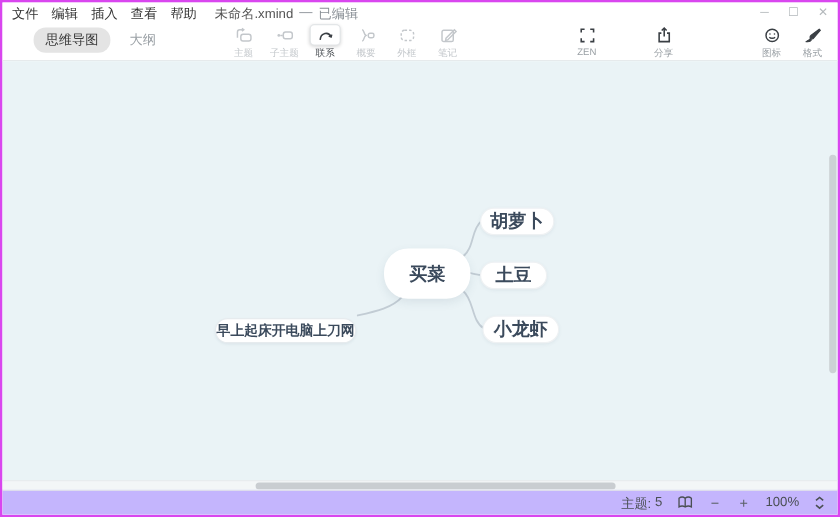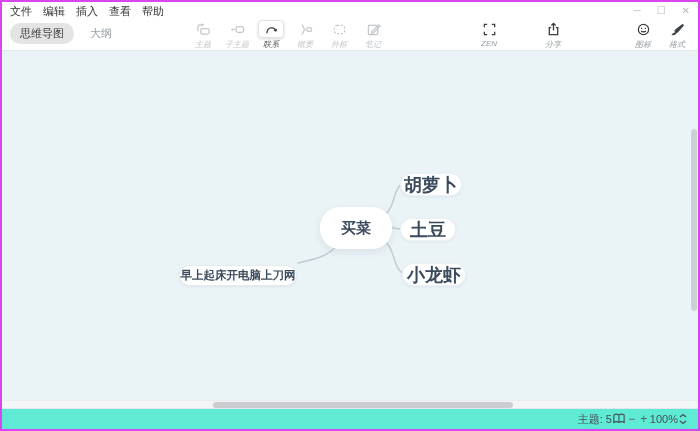--- a/index.html
+++ b/index.html
@@ -33,42 +33,42 @@
     align-items:center; height:12px;
   }
   .win-controls span { cursor:default; }
   
   .toolbar {
     height:33px; background:#fff; position:relative;
     border-bottom:1px solid #e6eaec;
     flex:0 0 auto;
   }
   .tabs {
-    position:absolute; left:8px; top:5px;
+    position:absolute; left:26px; top:5px;
     display:flex; align-items:center; gap:6px;
   }
   .tab {
     font-size:11px; color:#9aa0a5; padding:3px 10px; border-radius:10px;
     cursor:default; white-space:nowrap;
   }
   .tab.active { background:#e4e4e4; color:#3a3a3a; }
   .tools { position:absolute; left:184px; top:0; display:flex; }
   .tool-btn {
     width:34px; height:33px; display:flex; flex-direction:column;
     align-items:center; justify-content:flex-start; padding-top:2px;
   }
   .tool-icon {
     width:26px; height:18px; display:flex; align-items:center; justify-content:center;
     border-radius:4px;
   }
   .tool-btn.active .tool-icon {
     background:#fff; border:1px solid #e3e6e8;
     box-shadow:0 1px 3px rgba(0,0,0,.15);
   }
-  .tool-label { font-size:8px; color:#c3c7cb; margin-top:1px; white-space:nowrap;font-style:italic; }
+  .tool-label { font-size:8px; color:#c3c7cb; margin-top:1px; white-space:nowrap; }
   .tool-btn.active .tool-label { color:#4a4f54; }
   .tool-btn svg { stroke:#c3c7cb; }
   .tool-btn.enabled svg, .tool-btn.active svg { stroke:#3a3f44; }
   .zen-group { position:absolute; left:470px; top:0; }
   .share-group { position:absolute; left:534px; top:0; }
   .right-group { position:absolute; right:4px; top:0; display:flex; }
   .sm-label { color:#9aa0a5; }
   
   .canvas {
     flex:1 1 auto; position:relative; background:#eaf3f6; overflow:hidden;
@@ -76,21 +76,21 @@
   .node {
     position:absolute; background:#fff; color:#3b4a5c; font-weight:bold;
     display:flex; align-items:center; justify-content:center;
     white-space:nowrap;
   }
   .node-root {
     left:318px; top:156px; width:72px; height:42px;
     border-radius:20px; font-size:15px;
     box-shadow:0 3px 8px rgba(60,90,110,.10);
   }
-  .node-child { font-size:18px; border-radius:12px;
+  .node-child { font-size:15px; border-radius:12px;
     border:1px solid #eef1f3; box-shadow:0 1px 3px rgba(60,90,110,.08); }
   .node-c0 { left:398px; top:122px; width:62px; height:23px; }
   .node-c1 { left:398px; top:167px; width:56px; height:23px; }
   .node-c2 { left:400px; top:212px; width:64px; height:23px; }
   .node-left { left:177px; top:214px; width:118px; height:21px;
     font-size:11.5px; border-radius:11px;
     border:1px solid #e6ebee; box-shadow:0 1px 2px rgba(60,90,110,.08); }
   .links { position:absolute; left:0; top:0; width:100%; height:100%; }
   
   .hscroll-track {
@@ -100,40 +100,45 @@
   .hscroll-thumb {
     position:absolute; left:211px; top:1px; width:300px; height:6px;
     background:#c9cdd1; border-radius:3px;
   }
   .vscroll-thumb {
     position:absolute; right:1px; top:78px; width:6px; height:182px;
     background:#ccd1d5; border-radius:3px;
   }
   
   .statusbar {
-    height:21px; background:#5eead4; border-top:1px solid #e4e7e9;
+    height:21px; background:#c4b5fd; border-top:1px solid #e4e7e9;
     display:flex; align-items:center; justify-content:flex-end;
-    padding-right:10px; font-size:11px; color:#4a4f54;
+    padding-right:10px; gap:12px; font-size:11px; color:#4a4f54;
     flex:0 0 auto;
   }
   .status-item { display:flex; align-items:center; gap:3px; }
   .zoom-btn { color:#5a6066; font-size:12px; width:12px; text-align:center; cursor:default; }
   svg { display:block; }
 </style>
 </head>
 <body>
 
 <div class="window">
 
   <div class="menubar">
     <span class="menu-item">文件</span>
     <span class="menu-item">编辑</span>
     <span class="menu-item">插入</span>
     <span class="menu-item">查看</span>
     <span class="menu-item">帮助</span>
+    <span class="file-title">
+      <span>未命名.xmind</span>
+      <span class="dim">—</span>
+      <span class="dim">已编辑</span>
+    </span>
     <div class="win-controls">
       <span>─</span>
       <span>☐</span>
       <span>✕</span>
     </div>
   </div>
 
   <div class="toolbar">
     <div class="tabs">
       <span class="tab active">思维导图</span>

